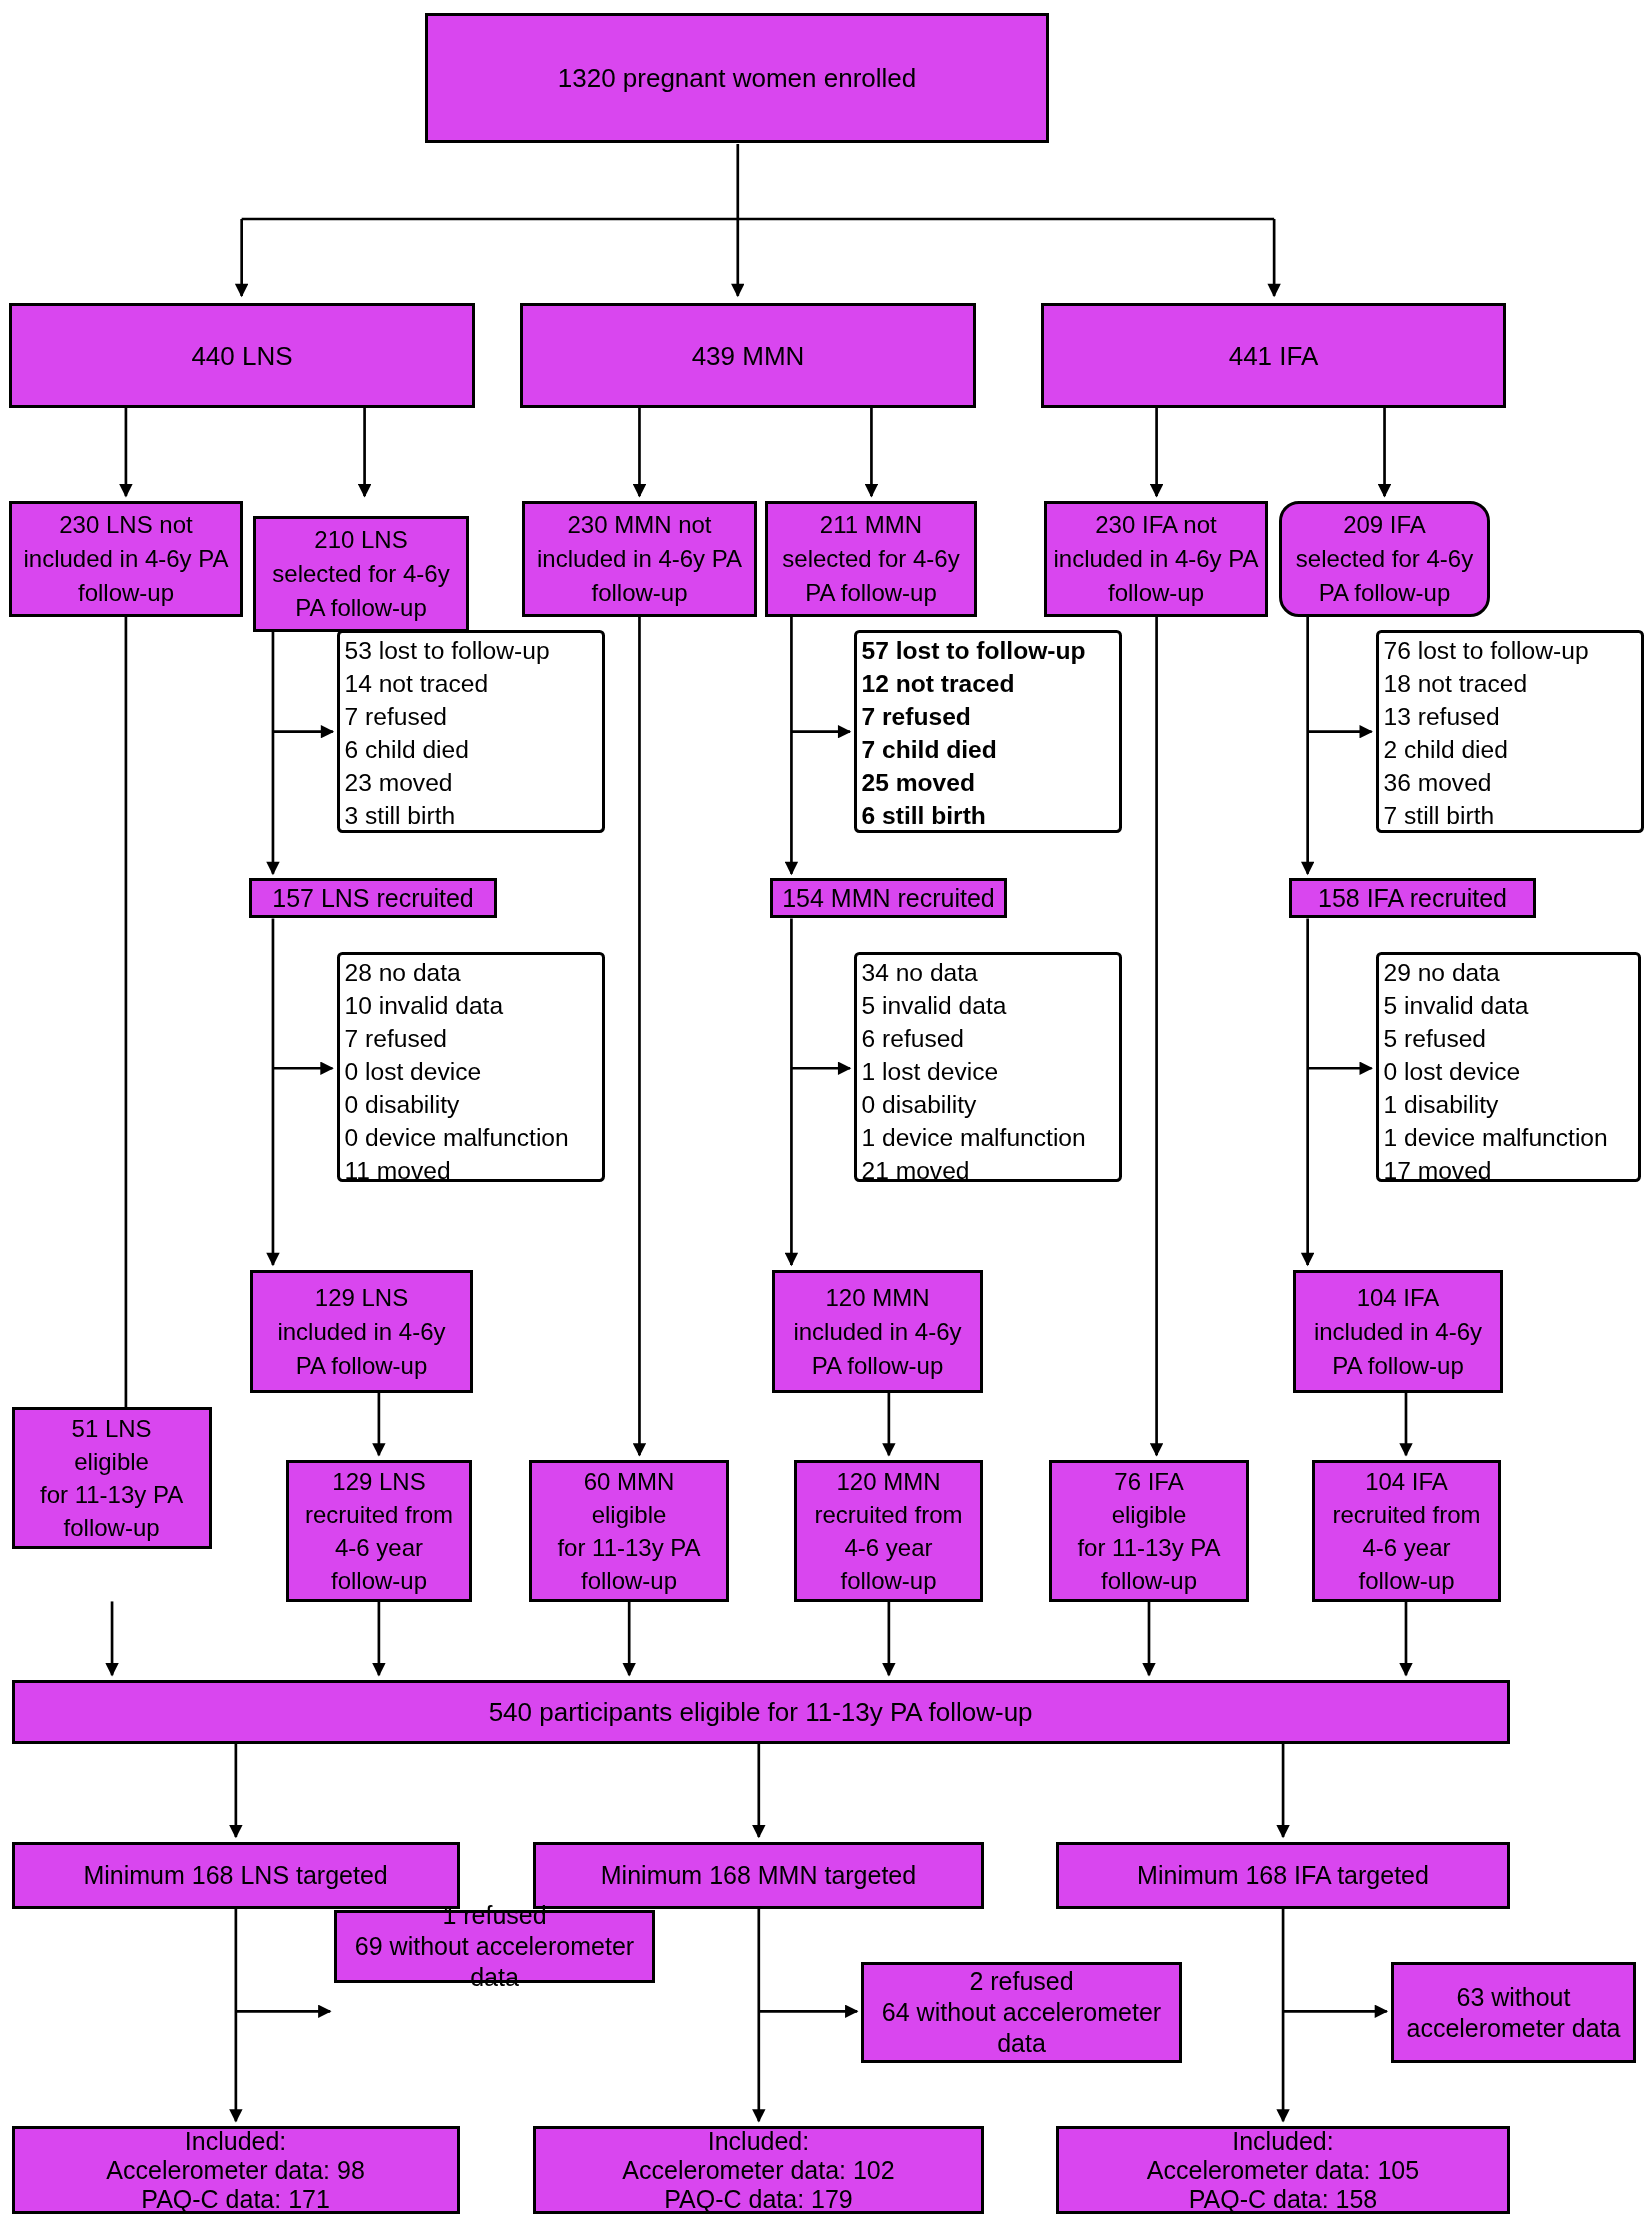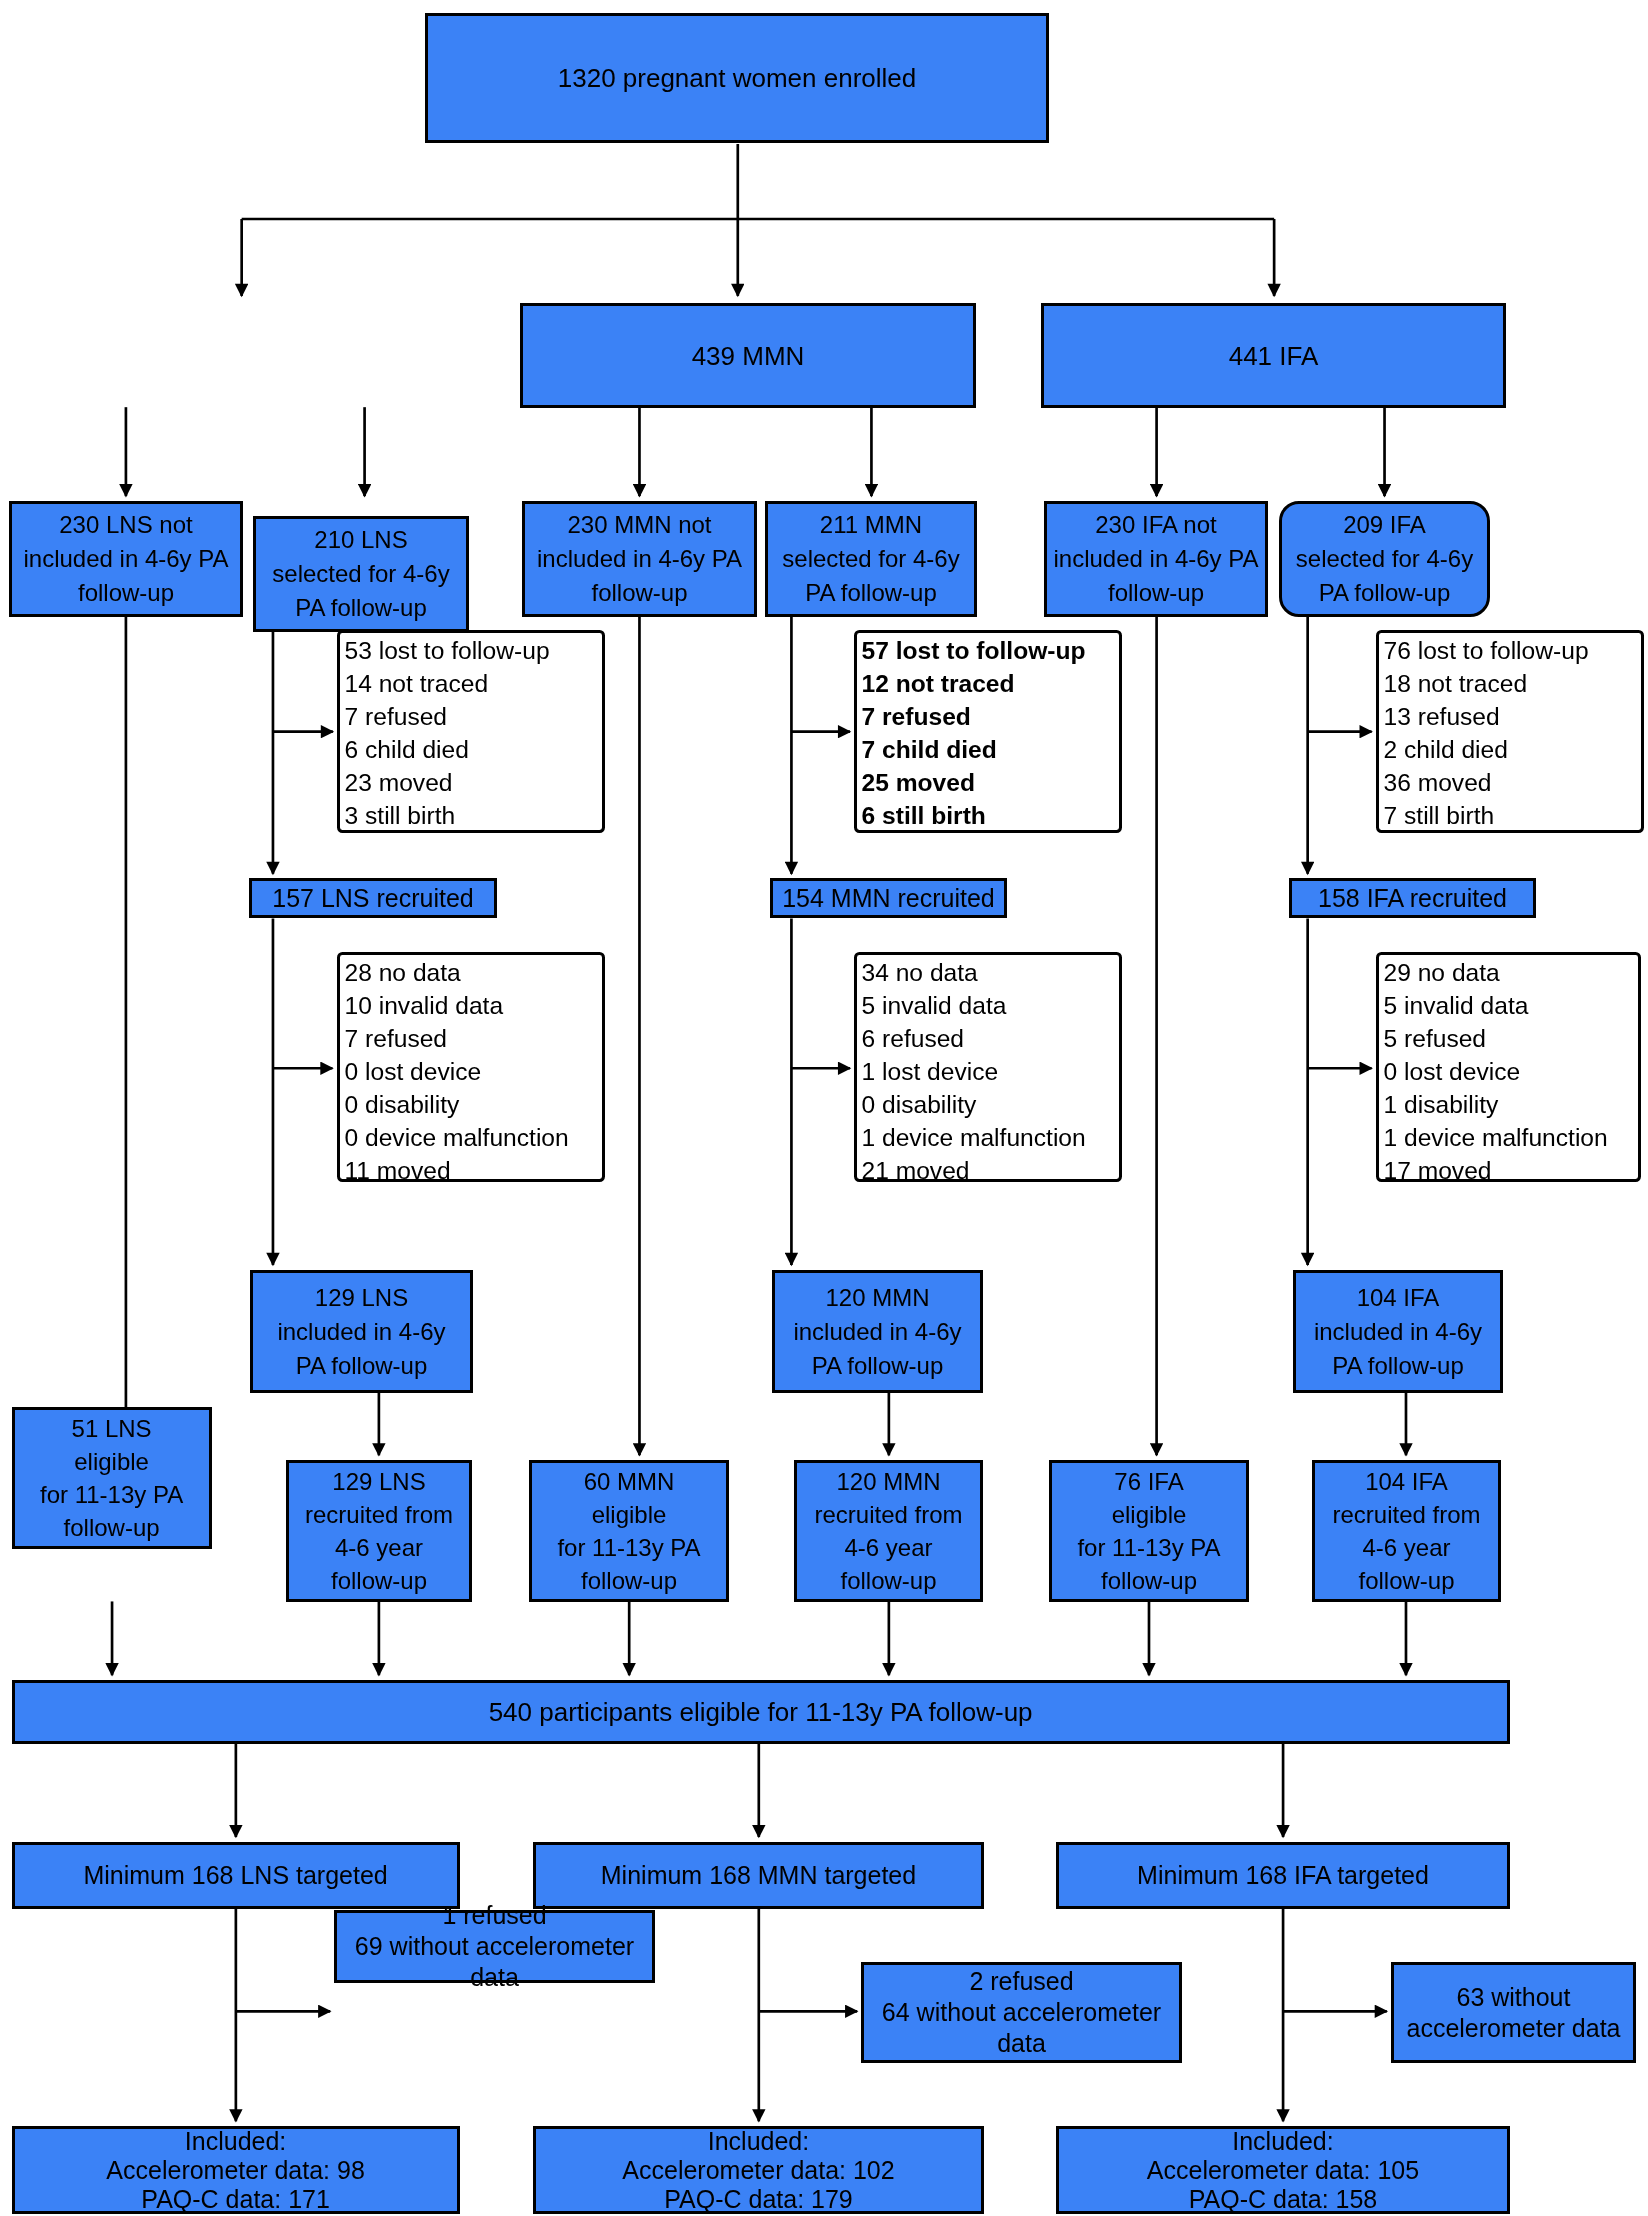--- a/index.html
+++ b/index.html
@@ -7,21 +7,21 @@
     position: relative;
     width: 1649px;
     height: 2216px;
     background: #ffffff;
     font-family: "Liberation Sans", sans-serif;
     color: #000000;
   }
   .box {
     position: absolute;
     box-sizing: border-box;
-    background: #3b82f6;
+    background: #d946ef;
     border: 3.6px solid #000000;
     display: flex;
     flex-direction: column;
     justify-content: center;
     align-items: center;
     text-align: center;
     white-space: pre;
     z-index: 2;
   }
   .sidebox {
@@ -115,20 +115,21 @@
       <path d="M1697,4270 V4746" marker-end="url(#ah)"></path>
       <path d="M2870,4270 V4746" marker-end="url(#ah)"></path>
       <path d="M527,4500 H738" marker-end="url(#ah)"></path>
       <path d="M1697,4500 H1917" marker-end="url(#ah)"></path>
       <path d="M2870,4500 H3102" marker-end="url(#ah)"></path>
     </g>
   </svg>
 
   <div class="box f58" style="left:425px;top:13.4px;width:624px;height:130px;">1320 pregnant women enrolled</div>
 
+  <div class="box f58" style="left:9px;top:303px;width:466px;height:105px;">440 LNS</div>
   <div class="box f58" style="left:520px;top:303px;width:456px;height:105px;">439 MMN</div>
   <div class="box f58" style="left:1041px;top:303px;width:465px;height:105px;">441 IFA</div>
 
   <div class="box l3" style="left:9px;top:501px;width:234px;height:116px;">230 LNS not
 included in 4-6y PA
 follow-up</div>
   <div class="box l3" style="left:253px;top:516px;width:216px;height:116px;">210 LNS
 selected for 4-6y
 PA follow-up</div>
   <div class="box l3" style="left:522px;top:501px;width:235px;height:116px;">230 MMN not

